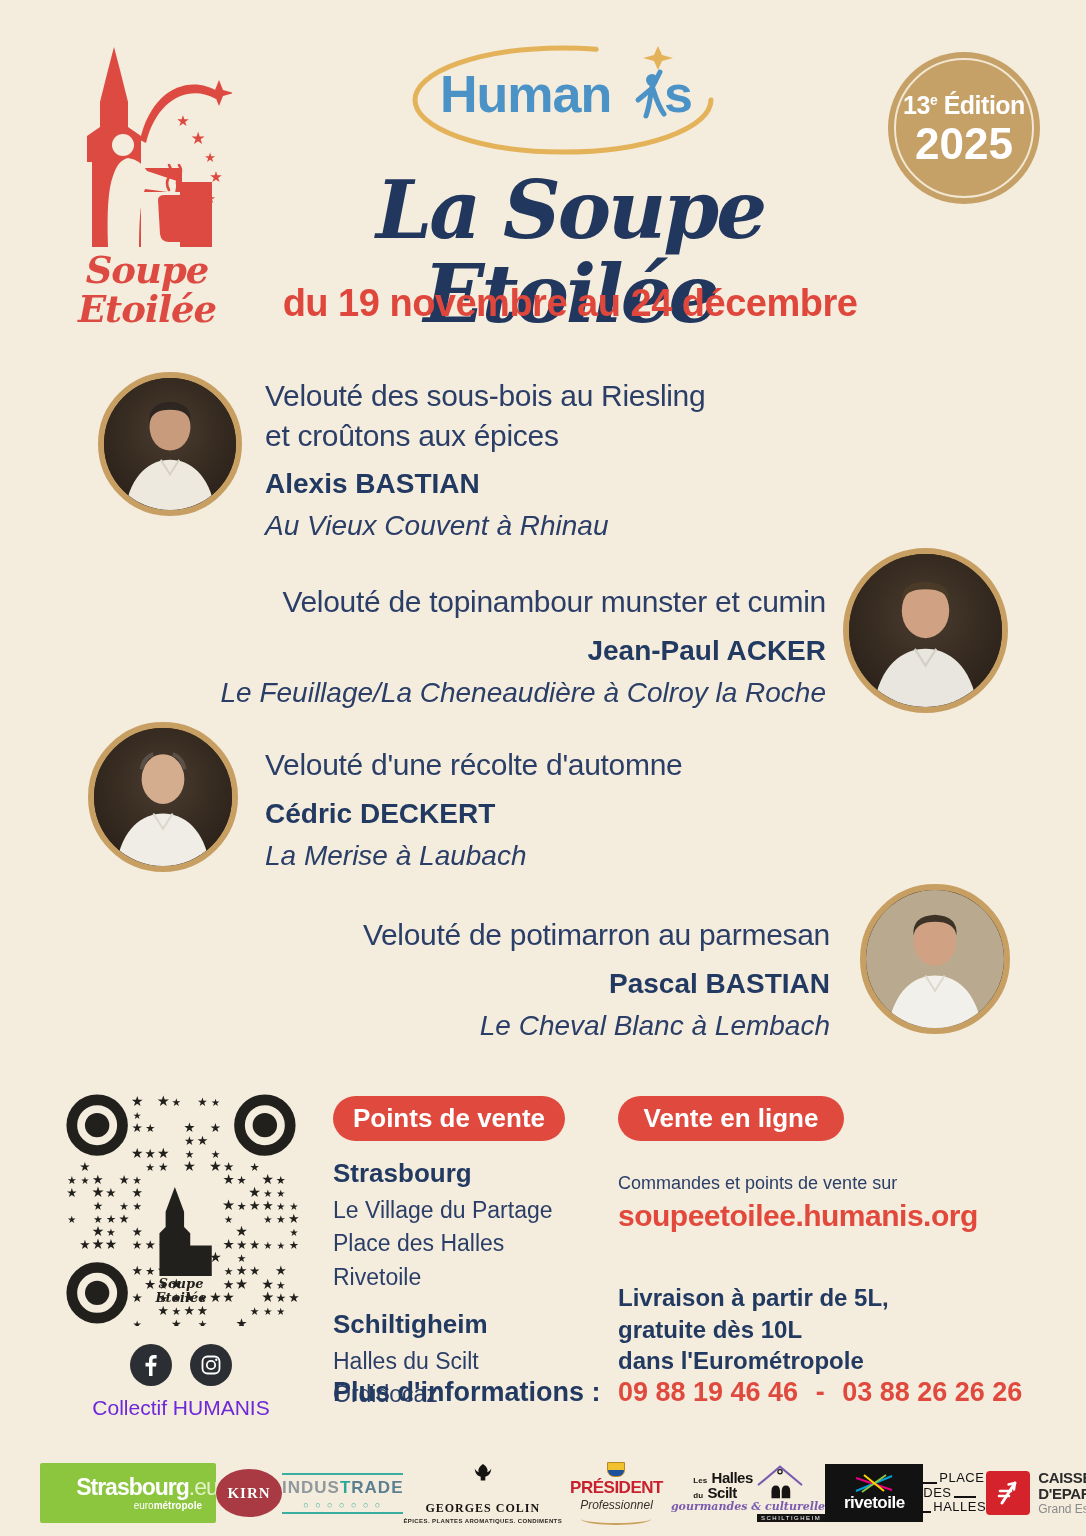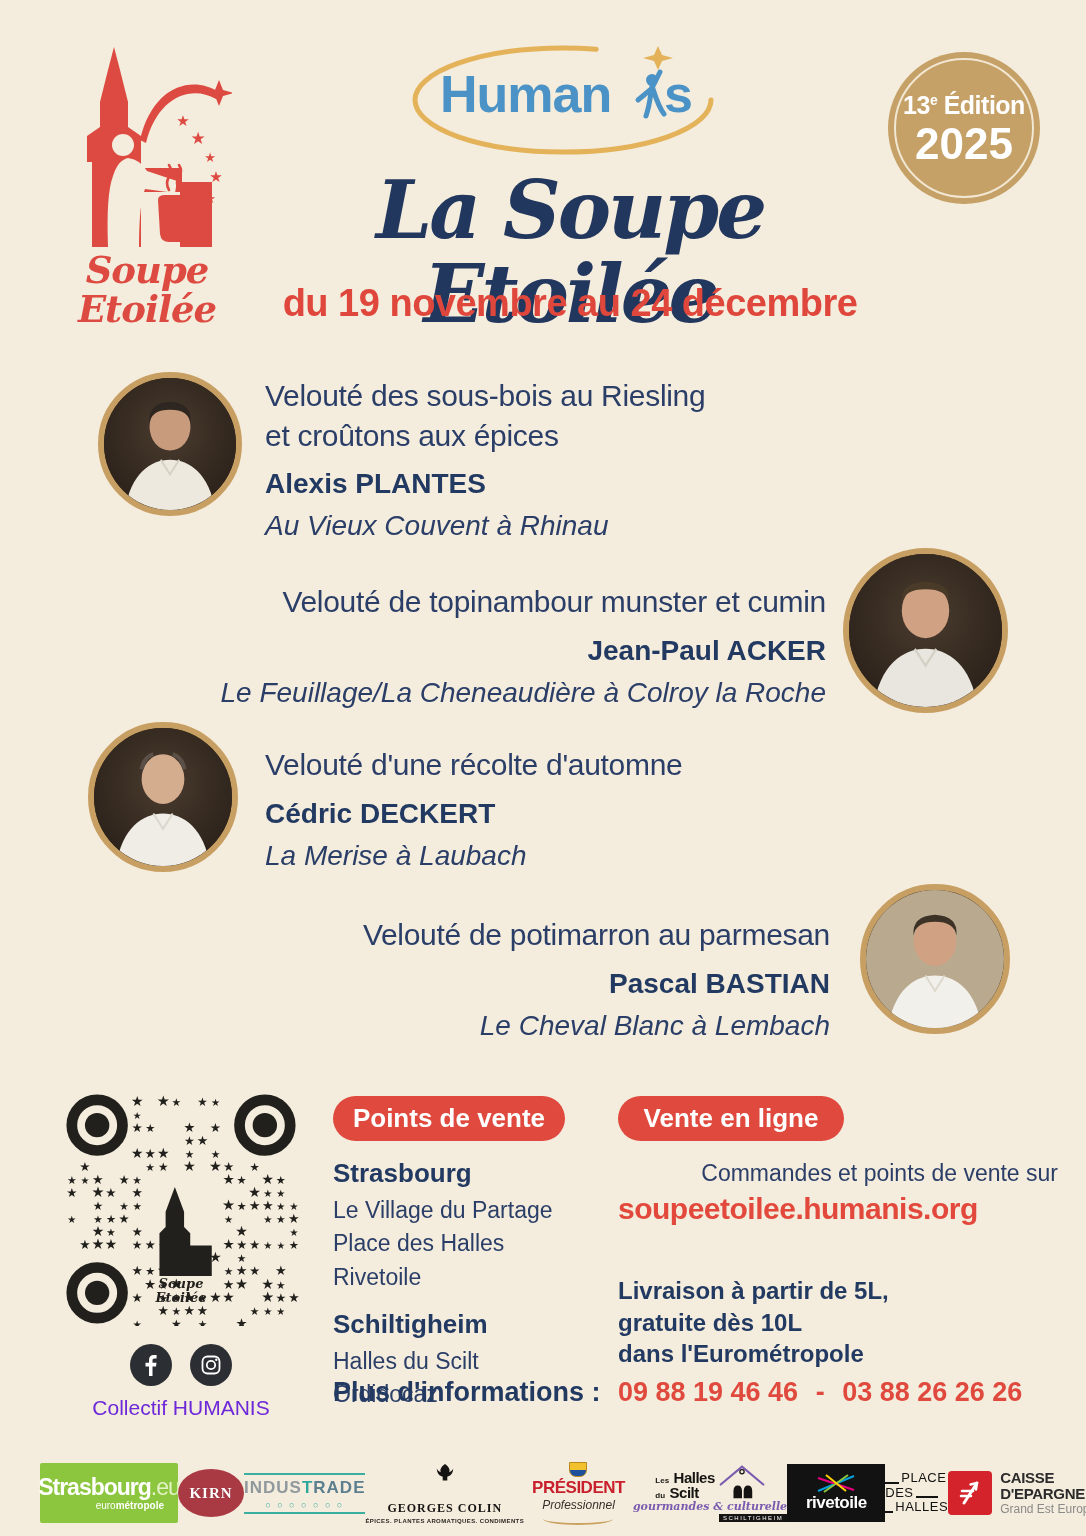--- a/index.html
+++ b/index.html
@@ -53,35 +53,35 @@
   .pill{background:#e0493e;color:#fff;font-weight:700;font-size:26px;height:45px;border-radius:26px;
         display:flex;align-items:center;justify-content:center;}
   .col-sales{position:absolute;left:333px;top:1096px;width:290px;color:#2a3e68;}
   .col-sales .pill{width:232px;}
   .col-sales .city{font-size:26px;font-weight:700;color:#223a62;margin-top:17px;}
   .col-sales .item{font-size:23px;line-height:1.32;margin-top:3px;}
   .col-sales .city + .item{margin-top:6px;}
 
   .col-online{position:absolute;left:618px;top:1096px;width:440px;color:#2a3e68;}
   .col-online .pill{width:226px;}
-  .col-online .intro{font-size:23px;margin-top:19px;text-align:right;}
+  .col-online .intro{font-size:18px;margin-top:32px;}
   .col-online .url{font-size:30px;font-weight:700;color:#e2493c;margin-top:5px;letter-spacing:-0.5px;}
   .col-online .deliv{font-size:24px;font-weight:700;color:#223a62;line-height:1.32;margin-top:49px;}
 
   .infoline{position:absolute;left:333px;top:1377px;font-size:27px;font-weight:700;white-space:nowrap;}
   .infoline .lab{color:#223a62;}
   .infoline .ph{color:#e0493e;margin-left:10px;}
   .infoline .sep{color:#e0493e;margin-left:10px;}
 
   
   .sponsors{position:absolute;left:40px;top:1456px;width:1006px;height:74px;display:flex;
             align-items:center;justify-content:space-between;}
   .lg{flex:0 0 auto;}
   .lg-strasbourg{width:138px;height:60px;background:#8cc63e;color:#fff;border-radius:2px;
-                 display:flex;flex-direction:column;align-items:center;justify-content:center;line-height:1;}
+                 display:flex;flex-direction:column;align-items:center;justify-content:center;line-height:1;padding-left:38px;}
   .lg-strasbourg .a{font-size:23px;font-weight:700;letter-spacing:-1px;}
   .lg-strasbourg .a .eu{font-weight:400;color:#e2f2c4;}
   .lg-strasbourg .b{font-size:10px;margin-top:2px;align-self:flex-end;margin-right:14px;}
   .lg-strasbourg .b b{font-weight:700;}
   .lg-kirn{width:66px;height:48px;background:#a93a44;border-radius:50%;display:flex;align-items:center;justify-content:center;}
   .lg-kirn span{color:#fff;font-family:"Liberation Serif",serif;font-weight:700;font-size:15px;letter-spacing:1px;
                 text-shadow:0 0 1px #7c262e;}
   .lg-industrade{text-align:center;border-top:2px solid #3aaf9f;padding-top:3px;}
   .lg-industrade .w{font-size:17px;font-weight:700;letter-spacing:1px;color:#8e989d;}
   .lg-industrade .w .t{color:#2fa79b;}
@@ -191,21 +191,21 @@
       <path d="M34.5,34 Q33,19 50,18 Q67,19 65.5,34 Q64,24 50,24 Q36,24 34.5,34Z" fill="#2e2620"></path>
       <path d="M16,100 C20,73 35,62 50,62 C65,62 80,73 84,100 Z" fill="#ede9df"></path>
       <path d="M43,62 L50,73 L57,62" fill="none" stroke="#d8d2c4" stroke-width="1.5"></path>
       </svg>
   </div>
   <div class="chef-text" style="left:265px;top:376px;width:575px;">
     <div class="dish">
       <div>Velouté des sous-bois au Riesling</div>
         <div>et croûtons aux épices</div>
     </div>
-    <div class="name">Alexis PLANTES</div>
+    <div class="name">Alexis BASTIAN</div>
     <div class="venue">Au Vieux Couvent à Rhinau</div>
   </div>
 
   <div class="chef-text right" style="left:210px;top:582px;width:616px;">
     <div class="dish">
       <div>Velouté de topinambour munster et cumin</div>
         <div></div>
     </div>
     <div class="name">Jean-Paul ACKER</div>
     <div class="venue">Le Feuillage/La Cheneaudière à Colroy la Roche</div>

